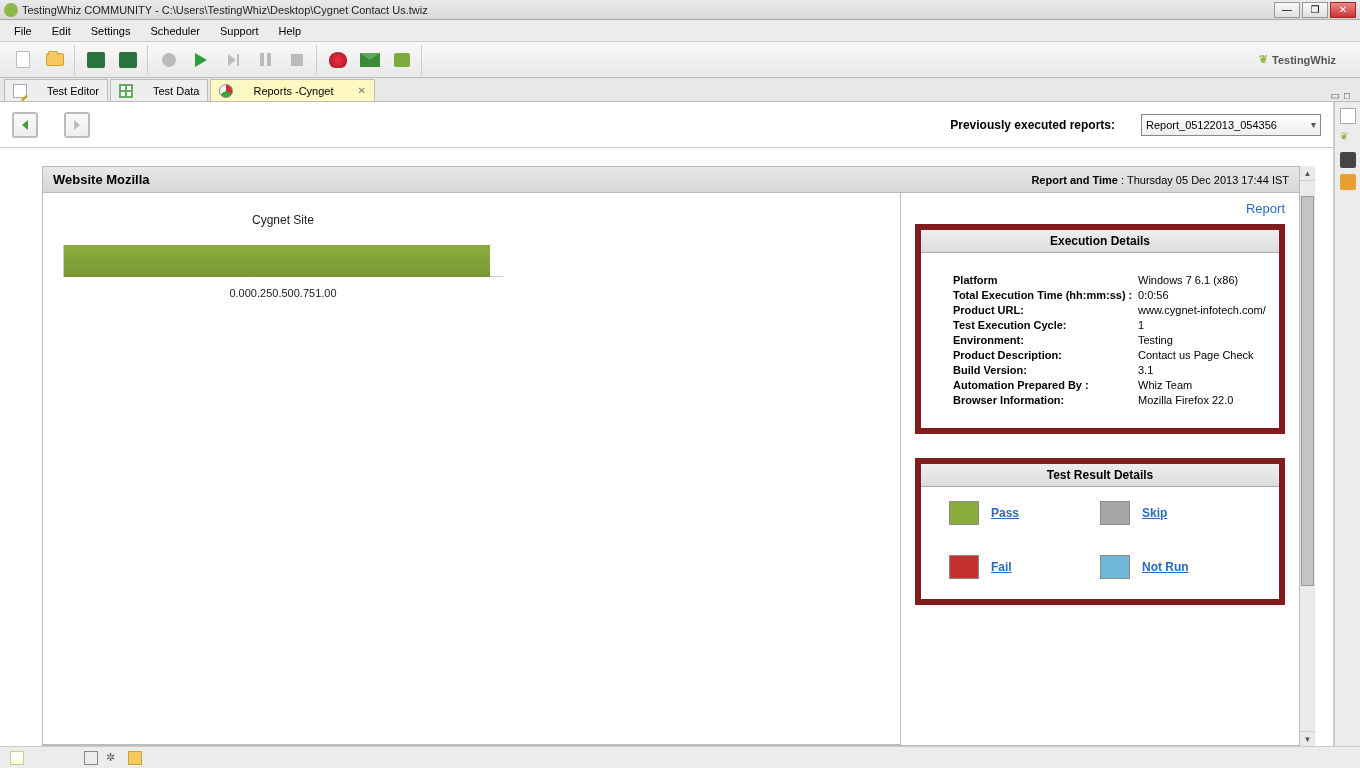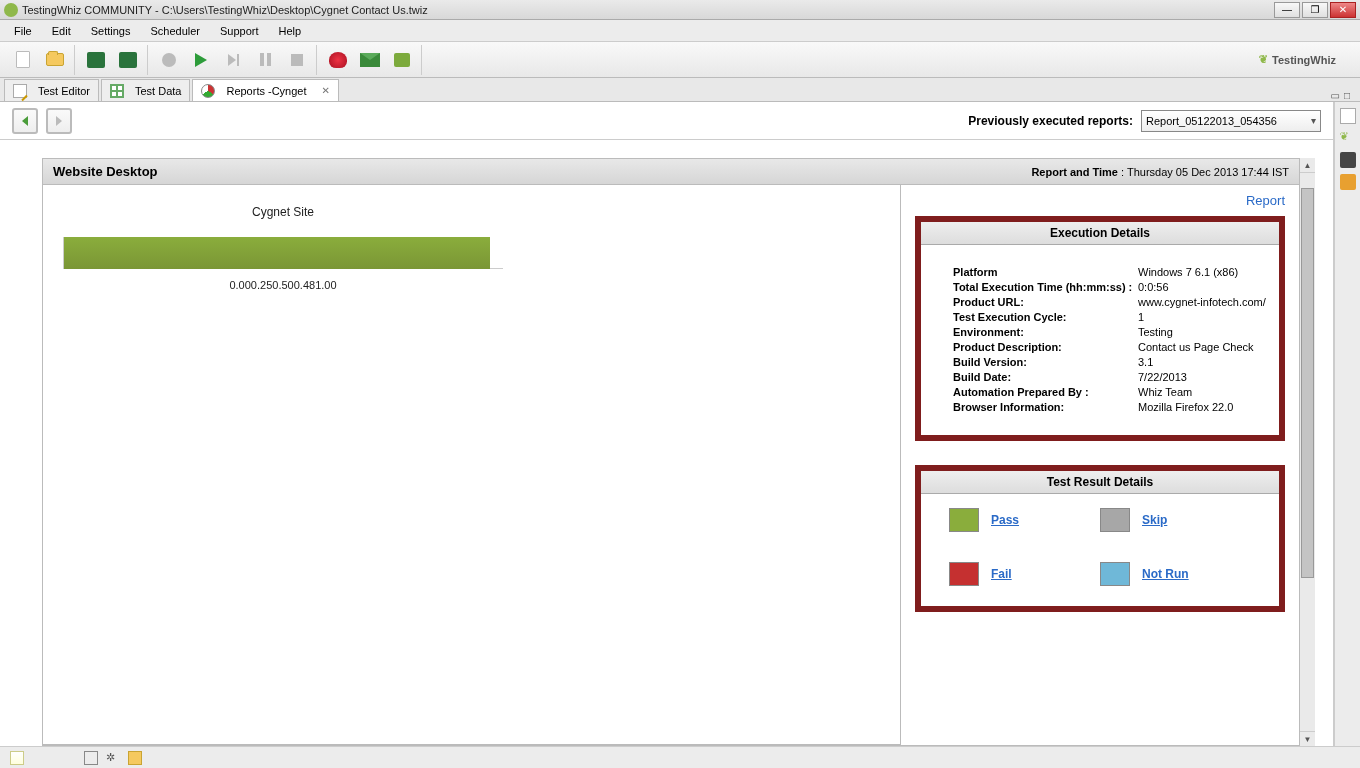--- a/index.html
+++ b/index.html
@@ -20,35 +20,35 @@
     
     .toolbar { height: 36px; background: linear-gradient(to bottom,#f9f9f9,#e8e8e8); display:flex; align-items:center; padding: 0 4px; border-bottom: 1px solid #bbb; gap: 2px;}
     .tb-group { display:flex; gap:2px; padding: 0 4px; border-right: 1px solid #ccc; height: 30px; align-items:center;}
     .tb-btn { width: 30px; height: 28px; border: 1px solid transparent; display:flex; align-items:center; justify-content:center; cursor:pointer; border-radius:2px;}
     .tb-btn .ic { width:20px; height:20px; display:flex; align-items:center; justify-content:center; font-size:14px;}
     .brand { margin-left:auto; padding-right:20px; font-size:18px; color:#555; font-weight:bold; display:flex; align-items:center; gap:4px;}
     .brand .logo { color:#8fb84a; }
     
     
     .tab-bar { height: 24px; background:#e8e8e8; display:flex; align-items:flex-end; padding: 0 4px; border-bottom:1px solid #bbb;}
-    .tab { height: 22px; padding: 0 8px; display:flex; align-items:center; gap:11px; border:1px solid #bbb; border-bottom:none; background:#eee; margin-right:2px; cursor:pointer; font-size:11px;}
-    .tab.active { background:#ffffff; }
+    .tab { height: 22px; padding: 0 8px; display:flex; align-items:center; gap:20px; border:1px solid #bbb; border-bottom:none; background:#eee; margin-right:2px; cursor:pointer; font-size:11px;}
+    .tab.active { background:#fef9c3; }
     .tab .tab-ic { width:14px; height:14px; }
     .tab-close { margin-left:4px; font-size:10px; color:#777; cursor:pointer;}
     .mini-controls { margin-left:auto; display:flex; gap:4px; padding-right:6px;}
     .mini-controls span { font-size:10px; color:#555; cursor:pointer;}
     
     
     .main { flex:1; display:flex; background:#fff; }
     .content { flex:1; display:flex; flex-direction:column; border-right:1px solid #ccc; }
     .vert-sidebar { width: 26px; background:#ececec; display:flex; flex-direction:column; align-items:center; gap:6px; padding-top:6px; border-left:1px solid #ccc;}
     .vs-ic { width:16px; height:16px; cursor:pointer;}
     
     
-    .nav-row { height:38px; display:flex; align-items:center; padding: 8px 12px; gap:8px; background:#fff; border-bottom:1px solid #ccc;}
+    .nav-row { height:46px; display:flex; align-items:center; padding: 8px 12px; gap:26px; background:#fff; border-bottom:1px solid #ccc;}
     .nav-btn { width:26px; height:26px; border:2px solid #bbb; border-radius:3px; display:flex; align-items:center; justify-content:center; cursor:pointer; background:linear-gradient(to bottom,#fafafa,#eee);}
     .nav-btn.back svg path { fill:#4a9c3a; }
     .nav-btn.fwd svg path { fill:#bbb; }
     .nav-label { margin-left:auto; font-weight:bold; font-size:12px; }
     .combo { width:180px; height:22px; border:1px solid #888; background:linear-gradient(to bottom,#fff,#eee); display:flex; align-items:center; padding:0 4px; font-size:11px; cursor:pointer; position:relative;}
     .combo::after { content:"▾"; position:absolute; right:4px; font-size:10px; color:#555;}
     
     
     .report-wrap { flex:1; display:flex; overflow:hidden; padding: 18px 18px 0 42px;}
     .report-inner { flex:1; border:1px solid #bbb; display:flex; flex-direction:column; background:#fff; overflow:hidden;}
@@ -267,40 +267,40 @@
       <span class="nav-label">Previously executed reports:</span>
       <div class="combo">
         <span>Report_05122013_054356</span>
       </div>
     </div>
 
     <div class="report-wrap">
       <div class="report-inner">
 
         <div class="report-hdr">
-          <div class="left">Website Desktop</div>
+          <div class="left">Website Mozilla</div>
           <div class="right">
             <b>Report and Time</b><span> : Thursday 05 Dec 2013 17:44 IST</span>
           </div>
         </div>
 
         <div class="report-body">
 
           <div class="chart-pane">
 
             <div class="bar-chart">
               <div class="bar-title">Cygnet Site</div>
               <div class="plot">
                 <div class="bar" id="bar0" style="width: 97%; background: linear-gradient(rgb(138, 173, 60), rgb(122, 150, 53));"></div>
               </div>
               <div class="x-axis">
                 <span>0.00</span>
                 <span>0.25</span>
                 <span>0.50</span>
-                <span>0.48</span>
+                <span>0.75</span>
                 <span>1.00</span>
               </div>
             </div>
           </div>
 
           <div class="detail-pane">
             <div class="links">
               <a>Report</a>
             </div>
 
@@ -327,24 +327,20 @@
                     <div class="k">Environment:</div>
                     <div class="v">Testing</div>
                   </div>
                   <div class="kv-row">
                     <div class="k">Product Description:</div>
                     <div class="v">Contact us Page Check</div>
                   </div>
                   <div class="kv-row">
                     <div class="k">Build Version:</div>
                     <div class="v">3.1</div>
-                  </div>
-                  <div class="kv-row">
-                    <div class="k">Build Date:</div>
-                    <div class="v">7/22/2013</div>
                   </div>
                   <div class="kv-row">
                     <div class="k">Automation Prepared By :</div>
                     <div class="v">Whiz Team</div>
                   </div>
                   <div class="kv-row">
                     <div class="k">Browser Information:</div>
                     <div class="v">Mozilla Firefox 22.0</div>
                   </div>
                 </div>

